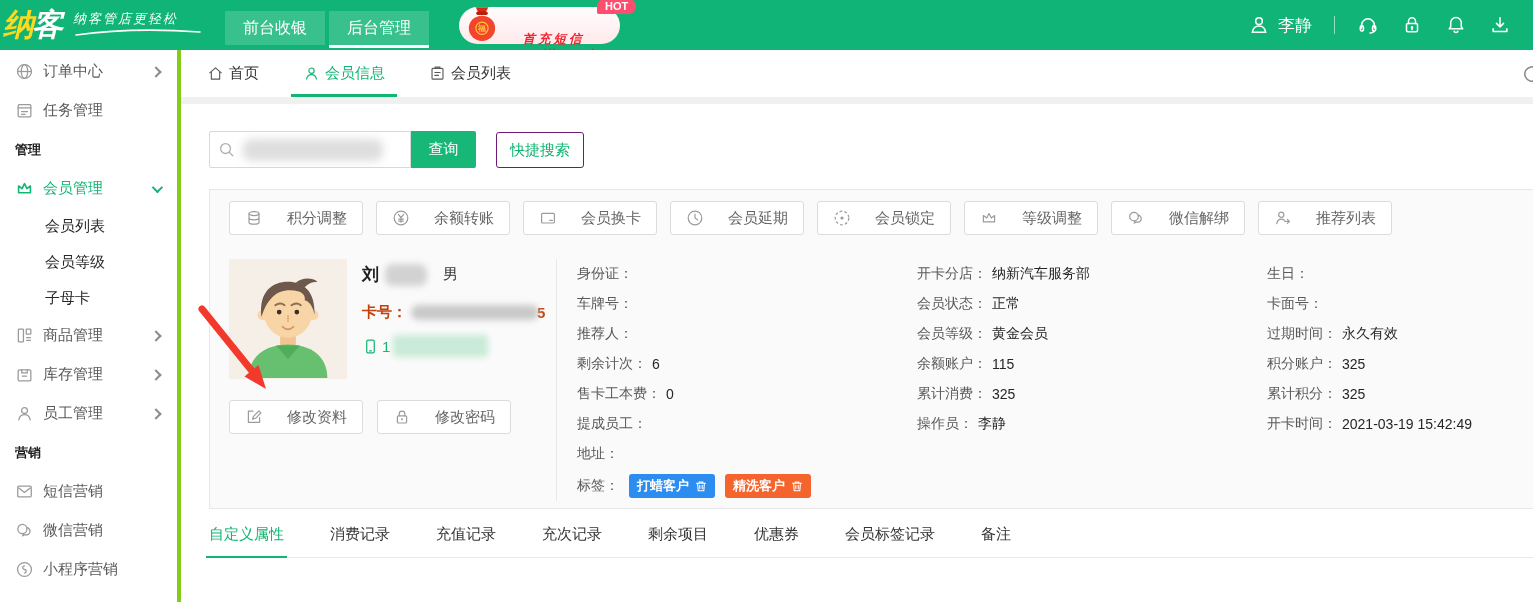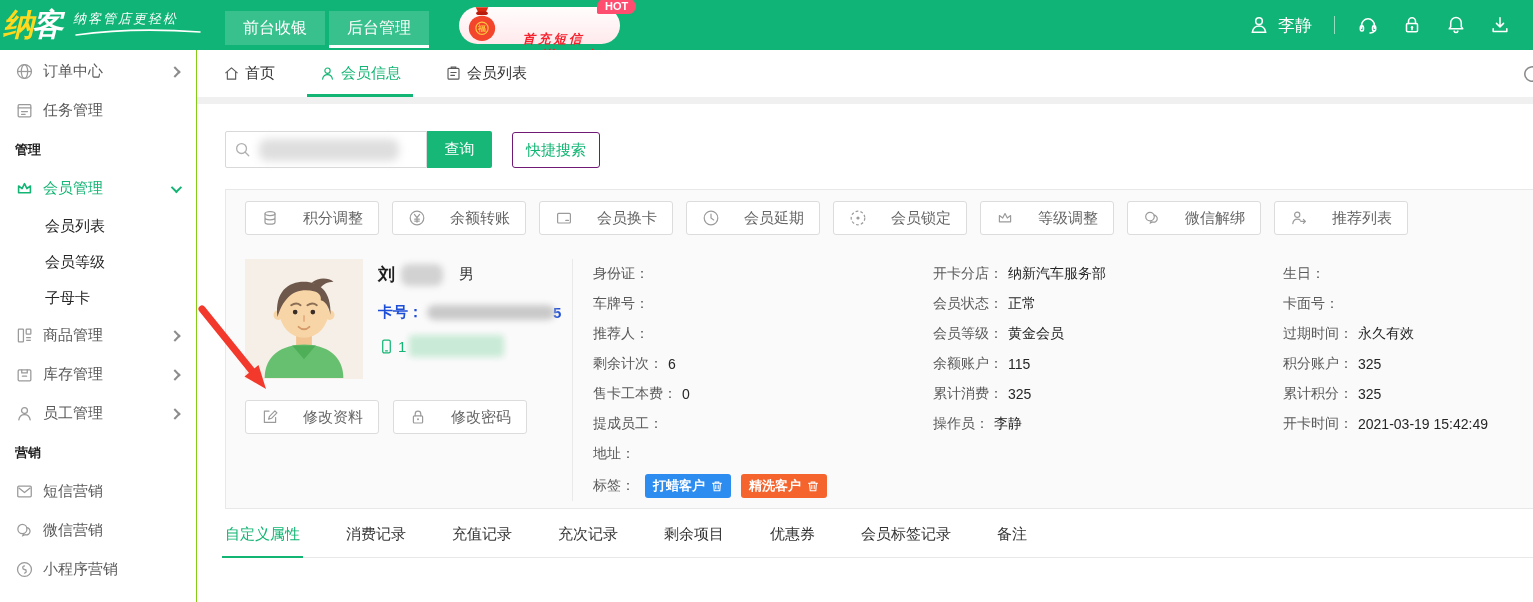--- a/index.html
+++ b/index.html
@@ -34,21 +34,21 @@
   .hr-user { display:flex; align-items:center; gap:8px; cursor:pointer; }
   .hr-name { font-size:17px; }
   .hr-divider { width:1px; height:18px; background:rgba(255,255,255,.55); margin:0 22px; }
   .hr-icon { width:22px; height:22px; margin-right:0; cursor:pointer; color:#fff; }
   .hr-gap { width:22px; }
 
   
   .layout { display:flex; height:552px; }
 
   
-  .sidebar { width:197px; flex-shrink:0; background:#fff; padding-top:2px; border-right:1px solid #84cc16; }
+  .sidebar { width:181px; flex-shrink:0; background:#fff; padding-top:2px; border-right:4px solid #84cc16; }
   .sb-item { height:39px; display:flex; align-items:center; padding:0 17px 0 15px; color:#595959; font-size:15px; cursor:pointer; }
   .sb-ic { width:19px; height:19px; margin-right:9px; color:#9a9a9a; flex-shrink:0; }
   .sb-item.active, .sb-item.active .sb-ic { color:#12b573; }
   .sb-section { height:39px; line-height:39px; padding-left:15px; font-size:13px; font-weight:bold; color:#1f1f1f; }
   .sb-sub { height:36px; line-height:36px; padding-left:45px; font-size:15px; color:#262626; cursor:pointer; }
   .chev { width:8px; height:8px; border-right:2px solid #8c8c8c; border-bottom:2px solid #8c8c8c; margin-left:auto; flex-shrink:0; }
   .chev-right { transform:rotate(-45deg); }
   .chev-down { transform:rotate(45deg) translateY(-2px); border-color:#12b573; }
 
   
@@ -80,21 +80,21 @@
   .act-btn { height:34px; background:#fff; border:1px solid #dcdcdc; border-radius:3px; display:flex; align-items:center;
     gap:24px; padding:0 15px; font-size:15px; color:#666; cursor:pointer; }
   .a-ic { width:18px; height:18px; color:#9b9b9b; }
   .member-body { display:flex; margin-top:24px; }
   .member-left { width:327px; flex-shrink:0; position:relative; }
   .avatar-box { width:118px; height:120px; background:#f6efe7; overflow:hidden; }
   .name-col { position:absolute; left:133px; top:4px; }
   .name-row { display:flex; align-items:center; font-size:17px; font-weight:bold; color:#1f1f1f; }
   .name-blur { width:42px; height:22px; background:#d2d2d2; filter:blur(3px); margin-left:6px; }
   .gender { font-weight:normal; font-size:15px; color:#333; margin-left:16px; }
-  .card-row { display:flex; align-items:center; margin-top:17px; font-size:15px; font-weight:bold; color:#1d4ed8; }
+  .card-row { display:flex; align-items:center; margin-top:17px; font-size:15px; font-weight:bold; color:#c2410c; }
   .card-blur { width:128px; height:15px; background:#c9c9c9; filter:blur(3px); margin-left:4px; }
   .card-suffix { margin-left:-2px; }
   .phone-row { display:flex; align-items:center; margin-top:13px; font-size:15px; color:#12b573; }
   .phone-ic { width:17px; height:17px; margin-right:3px; color:#12b573; }
   .phone-blur { width:95px; height:22px; background:#c8ead6; filter:blur(3px); margin-left:3px; border-radius:4px; }
   .edit-btns { display:flex; gap:14px; margin-top:21px; }
   .v-divider { width:1px; background:#e9e9e9; margin-right:20px; }
   .details { flex:1; display:flex; min-width:0; }
   .d-col { font-size:14px; }
   .d-col1 { width:340px; } .d-col2 { width:350px; } .d-col3 { flex:1; }

